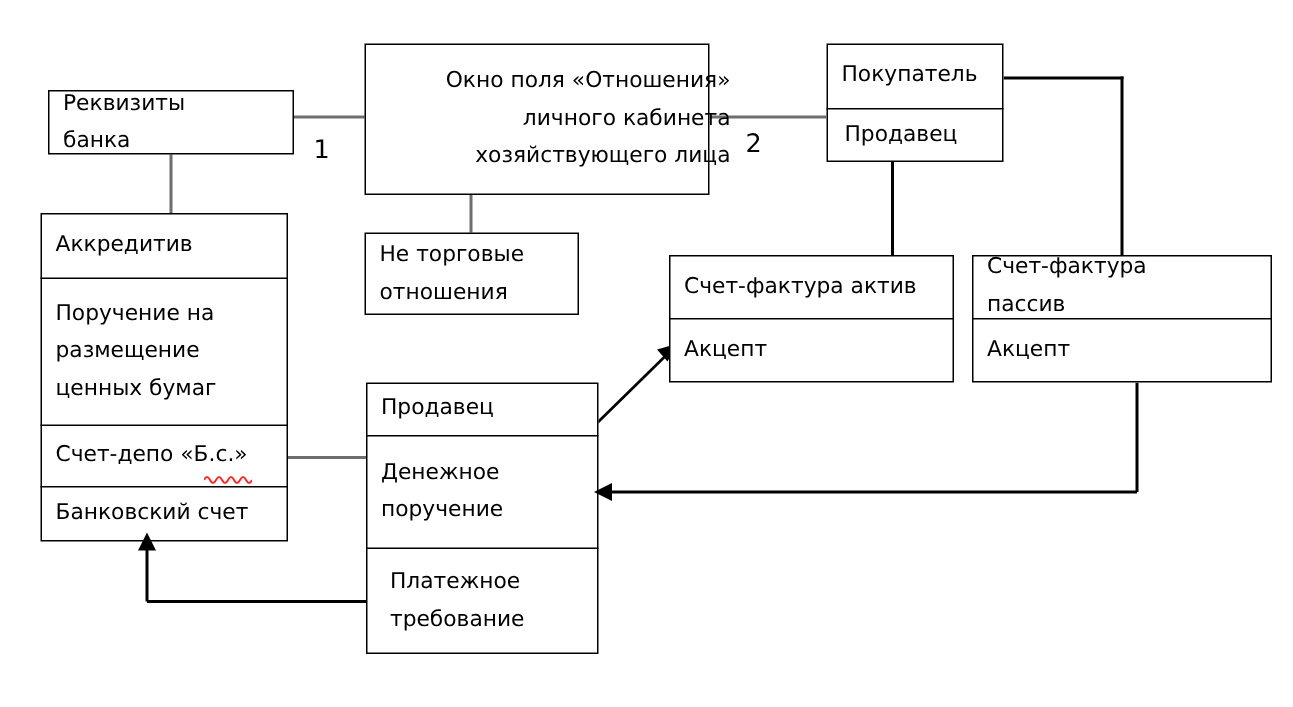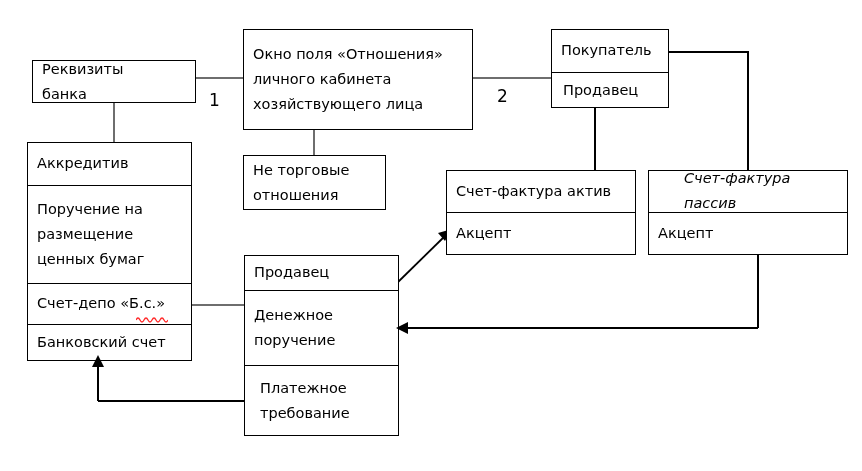--- a/index.html
+++ b/index.html
@@ -119,21 +119,21 @@
     <svg width="70" height="68" viewBox="0 0 70 68">
       <line x1="5" y1="63" x2="56" y2="13" stroke="#000000" stroke-width="1.8"></line>
       <polygon points="62,7 48,11 55,19" fill="#000000"></polygon>
     </svg>
   </div>
 
   <div class="box" style="left:32px; top:60px; width:164px; height:43px;"></div>
   <div class="cell" style="left:32px; top:60px; width:148px; height:43px;">Реквизиты банка</div>
 
   <div class="box" style="left:243px; top:29px; width:230px; height:101px;"></div>
-  <div class="cell" style="left:243px; top:29px; width:254px; height:101px; align-items:center;">Окно поля «Отношения» личного кабинета хозяйствующего лица</div>
+  <div class="cell" style="left:243px; top:29px; width:254px; height:101px; align-items:center;text-align:right;">Окно поля «Отношения» личного кабинета хозяйствующего лица</div>
 
   <div class="box" style="left:243px; top:155px; width:143px; height:55px;"></div>
   <div class="cell" style="left:243px; top:155px; width:143px; height:55px;">Не торговые отношения</div>
 
   <div class="box" style="left:551px; top:29px; width:118px; height:79px;"></div>
   <div class="divider" style="left:551px; top:72px; width:118px;"></div>
   <div class="cell" style="left:551px; top:29px; width:118px; height:43px;">Покупатель</div>
   <div class="cell" style="left:551px; top:72px; width:118px; height:36px;padding-left:12px;">Продавец</div>
 
   <div class="box" style="left:27px; top:142px; width:165px; height:219px;"></div>
@@ -160,19 +160,19 @@
   <div class="cell" style="left:244px; top:290px; width:133px; height:75px;">Денежное поручение</div>
   <div class="cell" style="left:244px; top:365px; width:155px; height:71px;padding-left:16px;">Платежное требование</div>
 
   <div class="box" style="left:446px; top:170px; width:190px; height:85px;"></div>
   <div class="divider" style="left:446px; top:212px; width:190px;"></div>
   <div class="cell" style="left:446px; top:170px; width:179px; height:42px;">Счет-фактура актив</div>
   <div class="cell" style="left:446px; top:212px; width:190px; height:43px;">Акцепт</div>
 
   <div class="box" style="left:648px; top:170px; width:200px; height:85px;"></div>
   <div class="divider" style="left:648px; top:212px; width:200px;"></div>
-  <div class="cell" style="left:674px; top:170px; width:180px; height:42px;font-style:italic;">Счет-фактура пассив</div>
+  <div class="cell" style="left:648px; top:170px; width:180px; height:42px;">Счет-фактура пассив</div>
   <div class="cell" style="left:648px; top:212px; width:200px; height:43px;">Акцепт</div>
 
   <div class="label-num" style="left:209px; top:90px;">1</div>
   <div class="label-num" style="left:497px; top:86px;">2</div>
 
 </div>
 
 </body></html>

